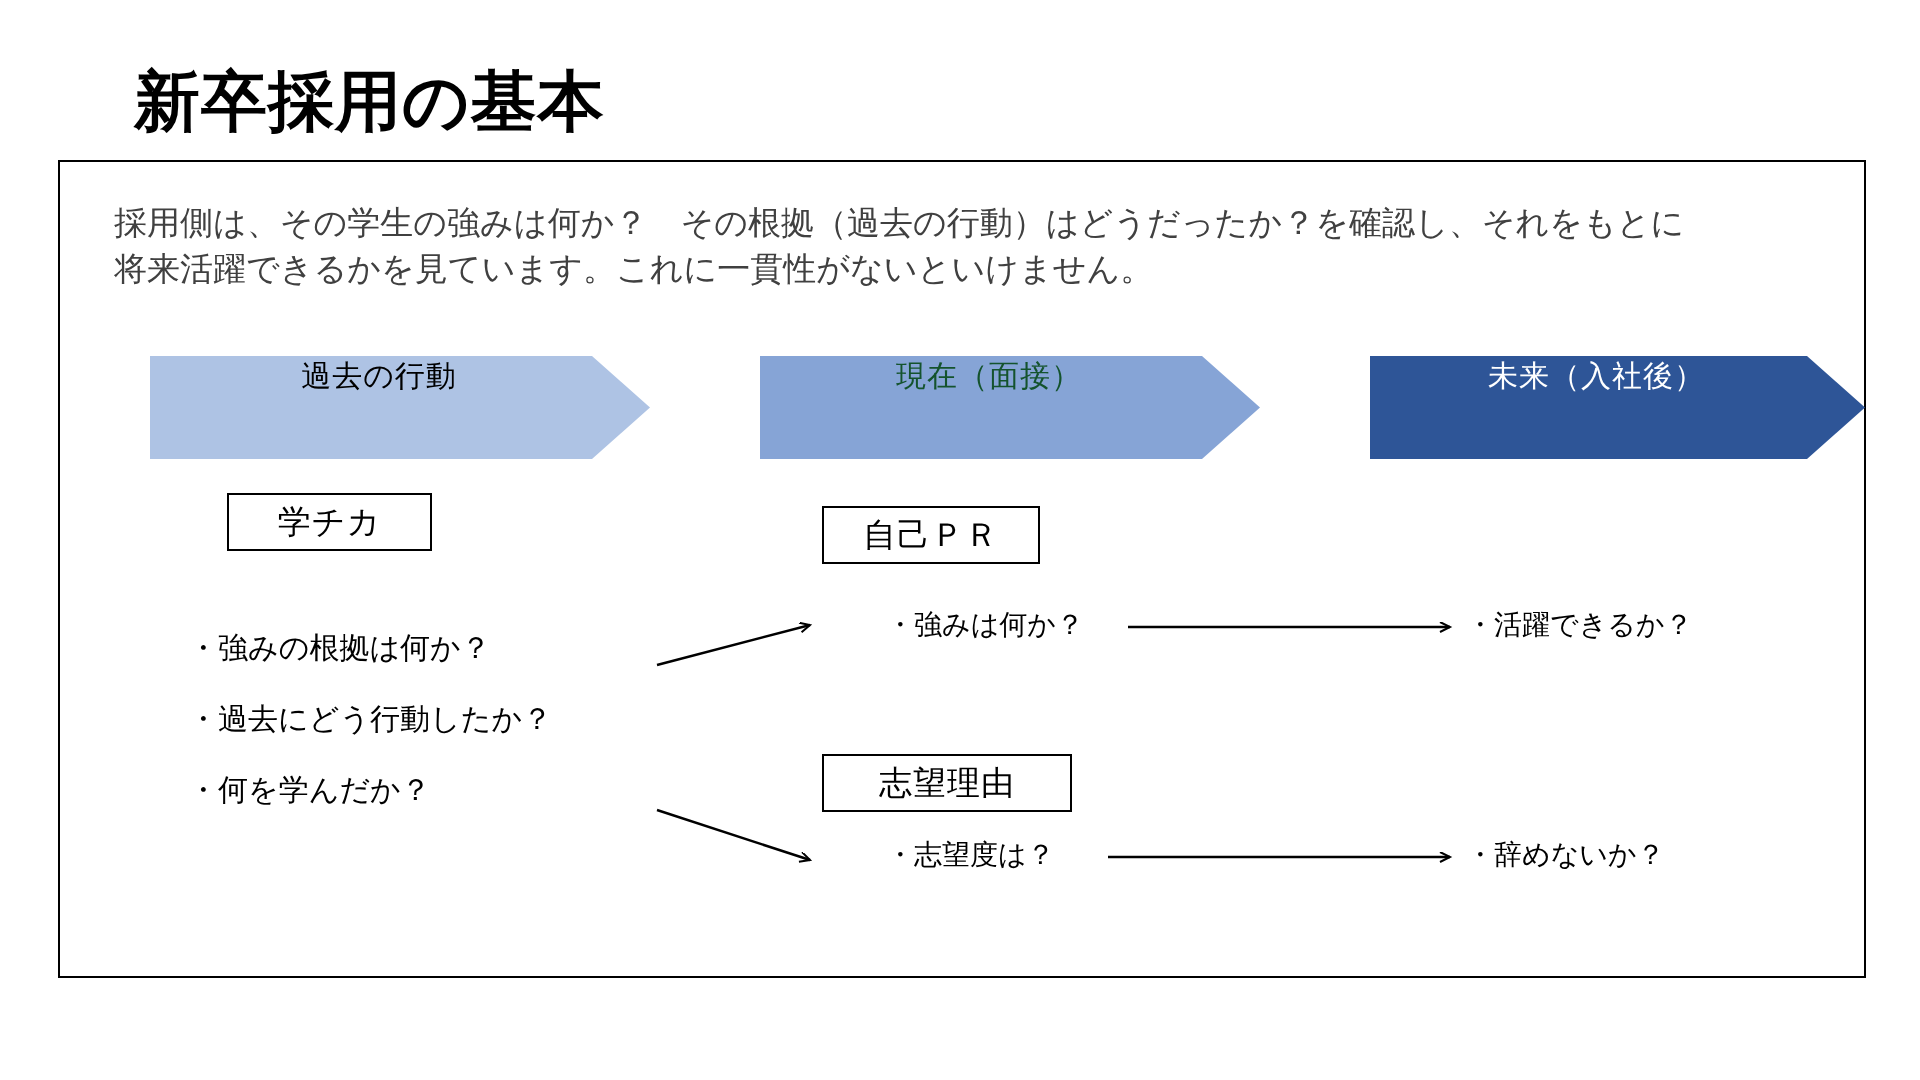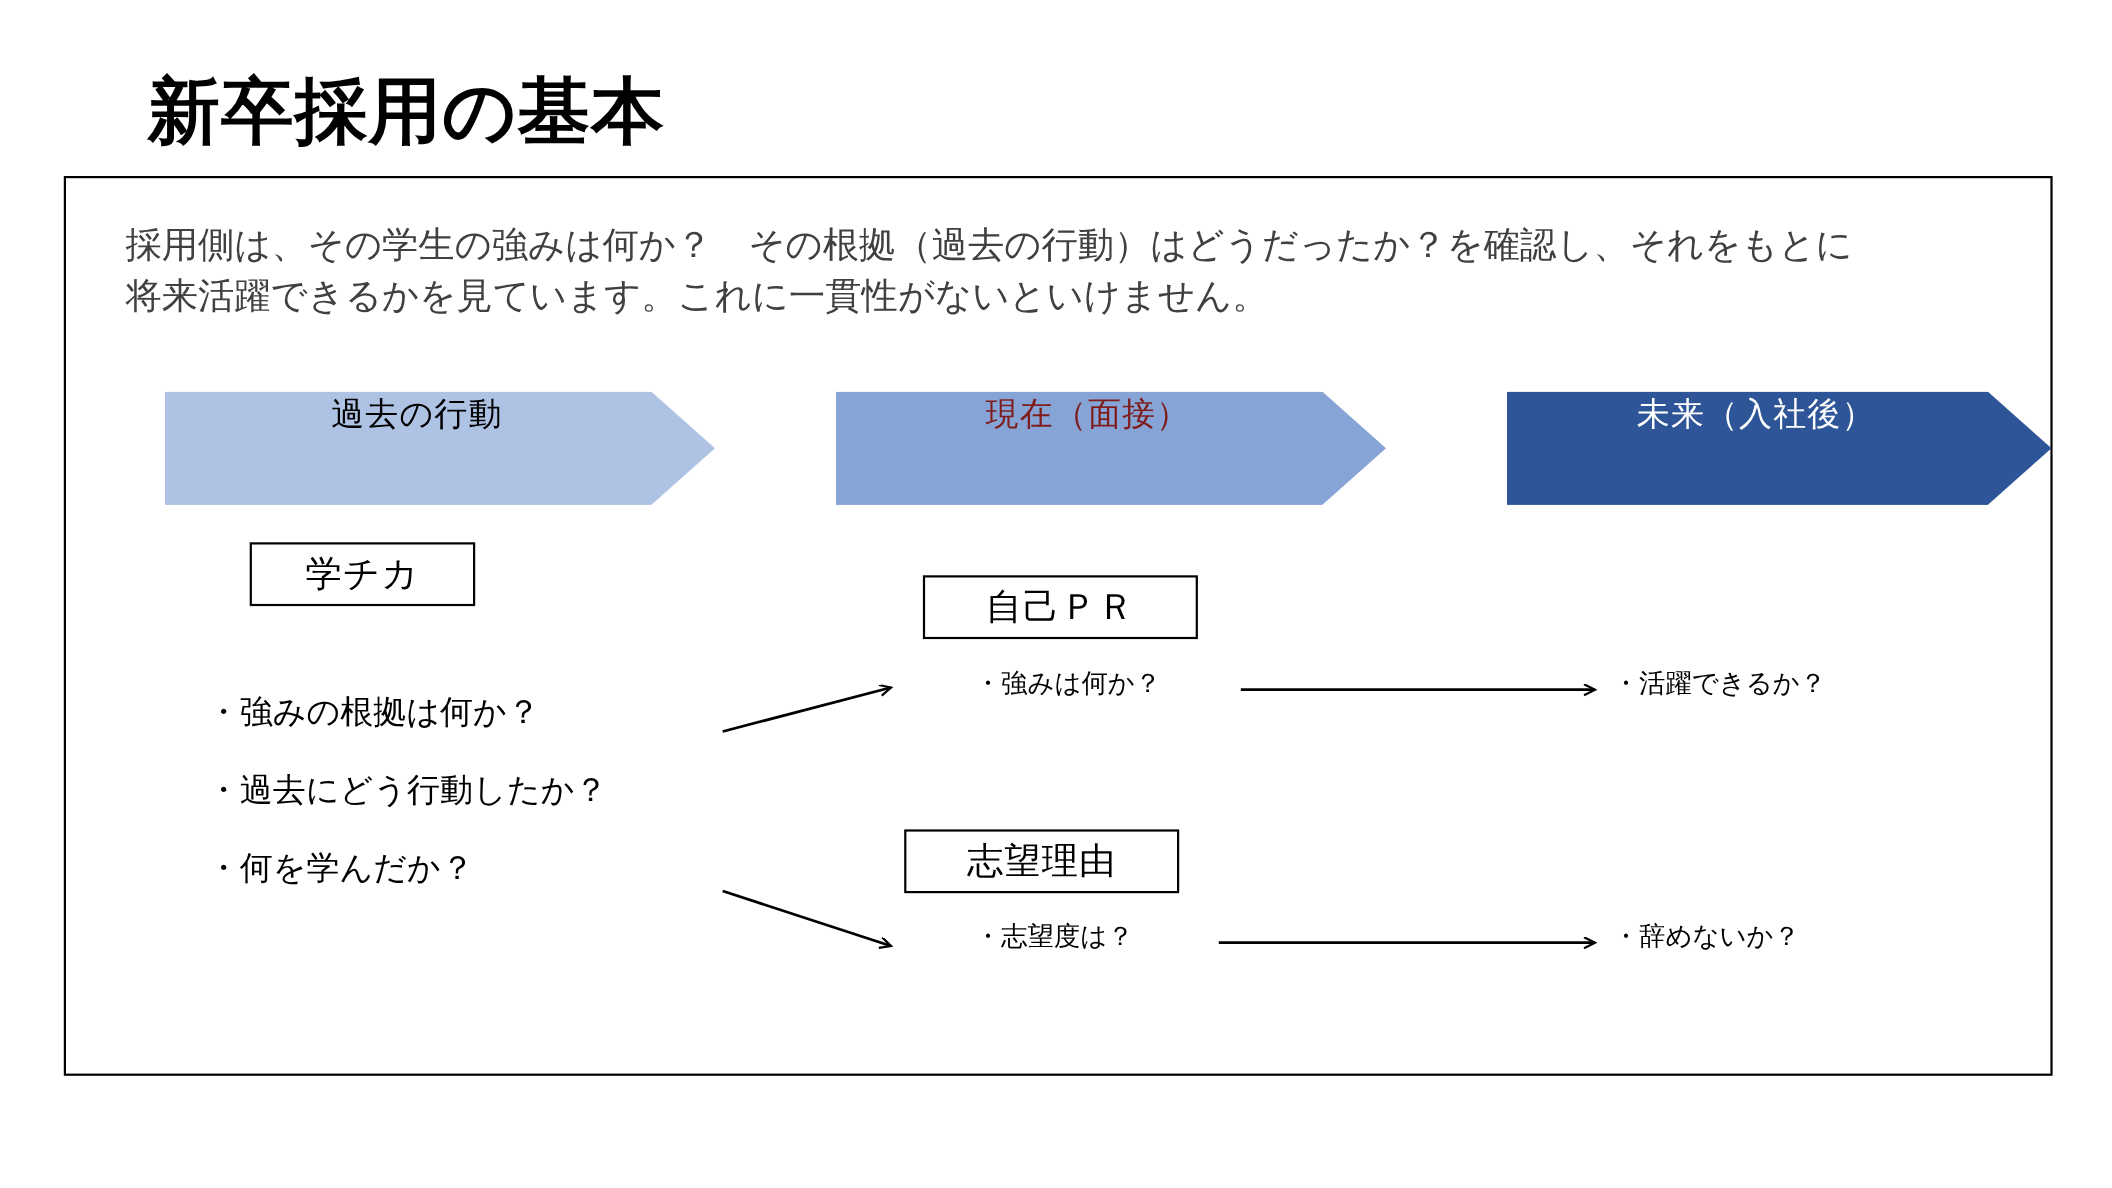--- a/index.html
+++ b/index.html
@@ -80,21 +80,21 @@
     top: 356px;
     width: 500px;
     color: #000000;
     background: #aec3e4;
     clip-path: polygon(0 0, calc(100% - 58px) 0, 100% 50%, calc(100% - 58px) 100%, 0 100%);
   }
   .chevron-1 {
     left: 760px;
     top: 356px;
     width: 500px;
-    color: #7f1d1d;
+    color: #14532d;
     background: #86a4d6;
     clip-path: polygon(0 0, calc(100% - 58px) 0, 100% 50%, calc(100% - 58px) 100%, 0 100%);
   }
   .chevron-2 {
     left: 1370px;
     top: 356px;
     width: 495px;
     color: #ffffff;
     background: #2e5597;
     clip-path: polygon(0 0, calc(100% - 58px) 0, 100% 50%, calc(100% - 58px) 100%, 0 100%);
@@ -115,24 +115,23 @@
   }
   #box-gakuchika {
     left: 196px;
     top: 493px;
     width: 205px;
     height: 58px;
     margin-left: 31px;
   }
   #box-jikopr {
     left: 822px;
-    top: 523px;
-    width: 250px;
+    top: 506px;
+    width: 218px;
     height: 58px;
-    margin-left: 17px;
   }
   #box-shibou {
     left: 822px;
     top: 754px;
     width: 250px;
     height: 58px;
     text-align: center;
   }
 
   
@@ -150,21 +149,21 @@
   #bullets-past-primary {
     left: 188px;
     top: 598px;
   }
   #bullets-past-values {
     left: 188px;
     top: 756px;
   }
   .single-bullet {
     position: absolute;
-    font-size: 24px;
+    font-size: 28px;
     white-space: nowrap;
     color: #000000;
     line-height: 1.2;
   }
   #bullet-present-strength {
     left: 886px;
     top: 608px;
   }
   #bullet-future-active {
     left: 1466px;

